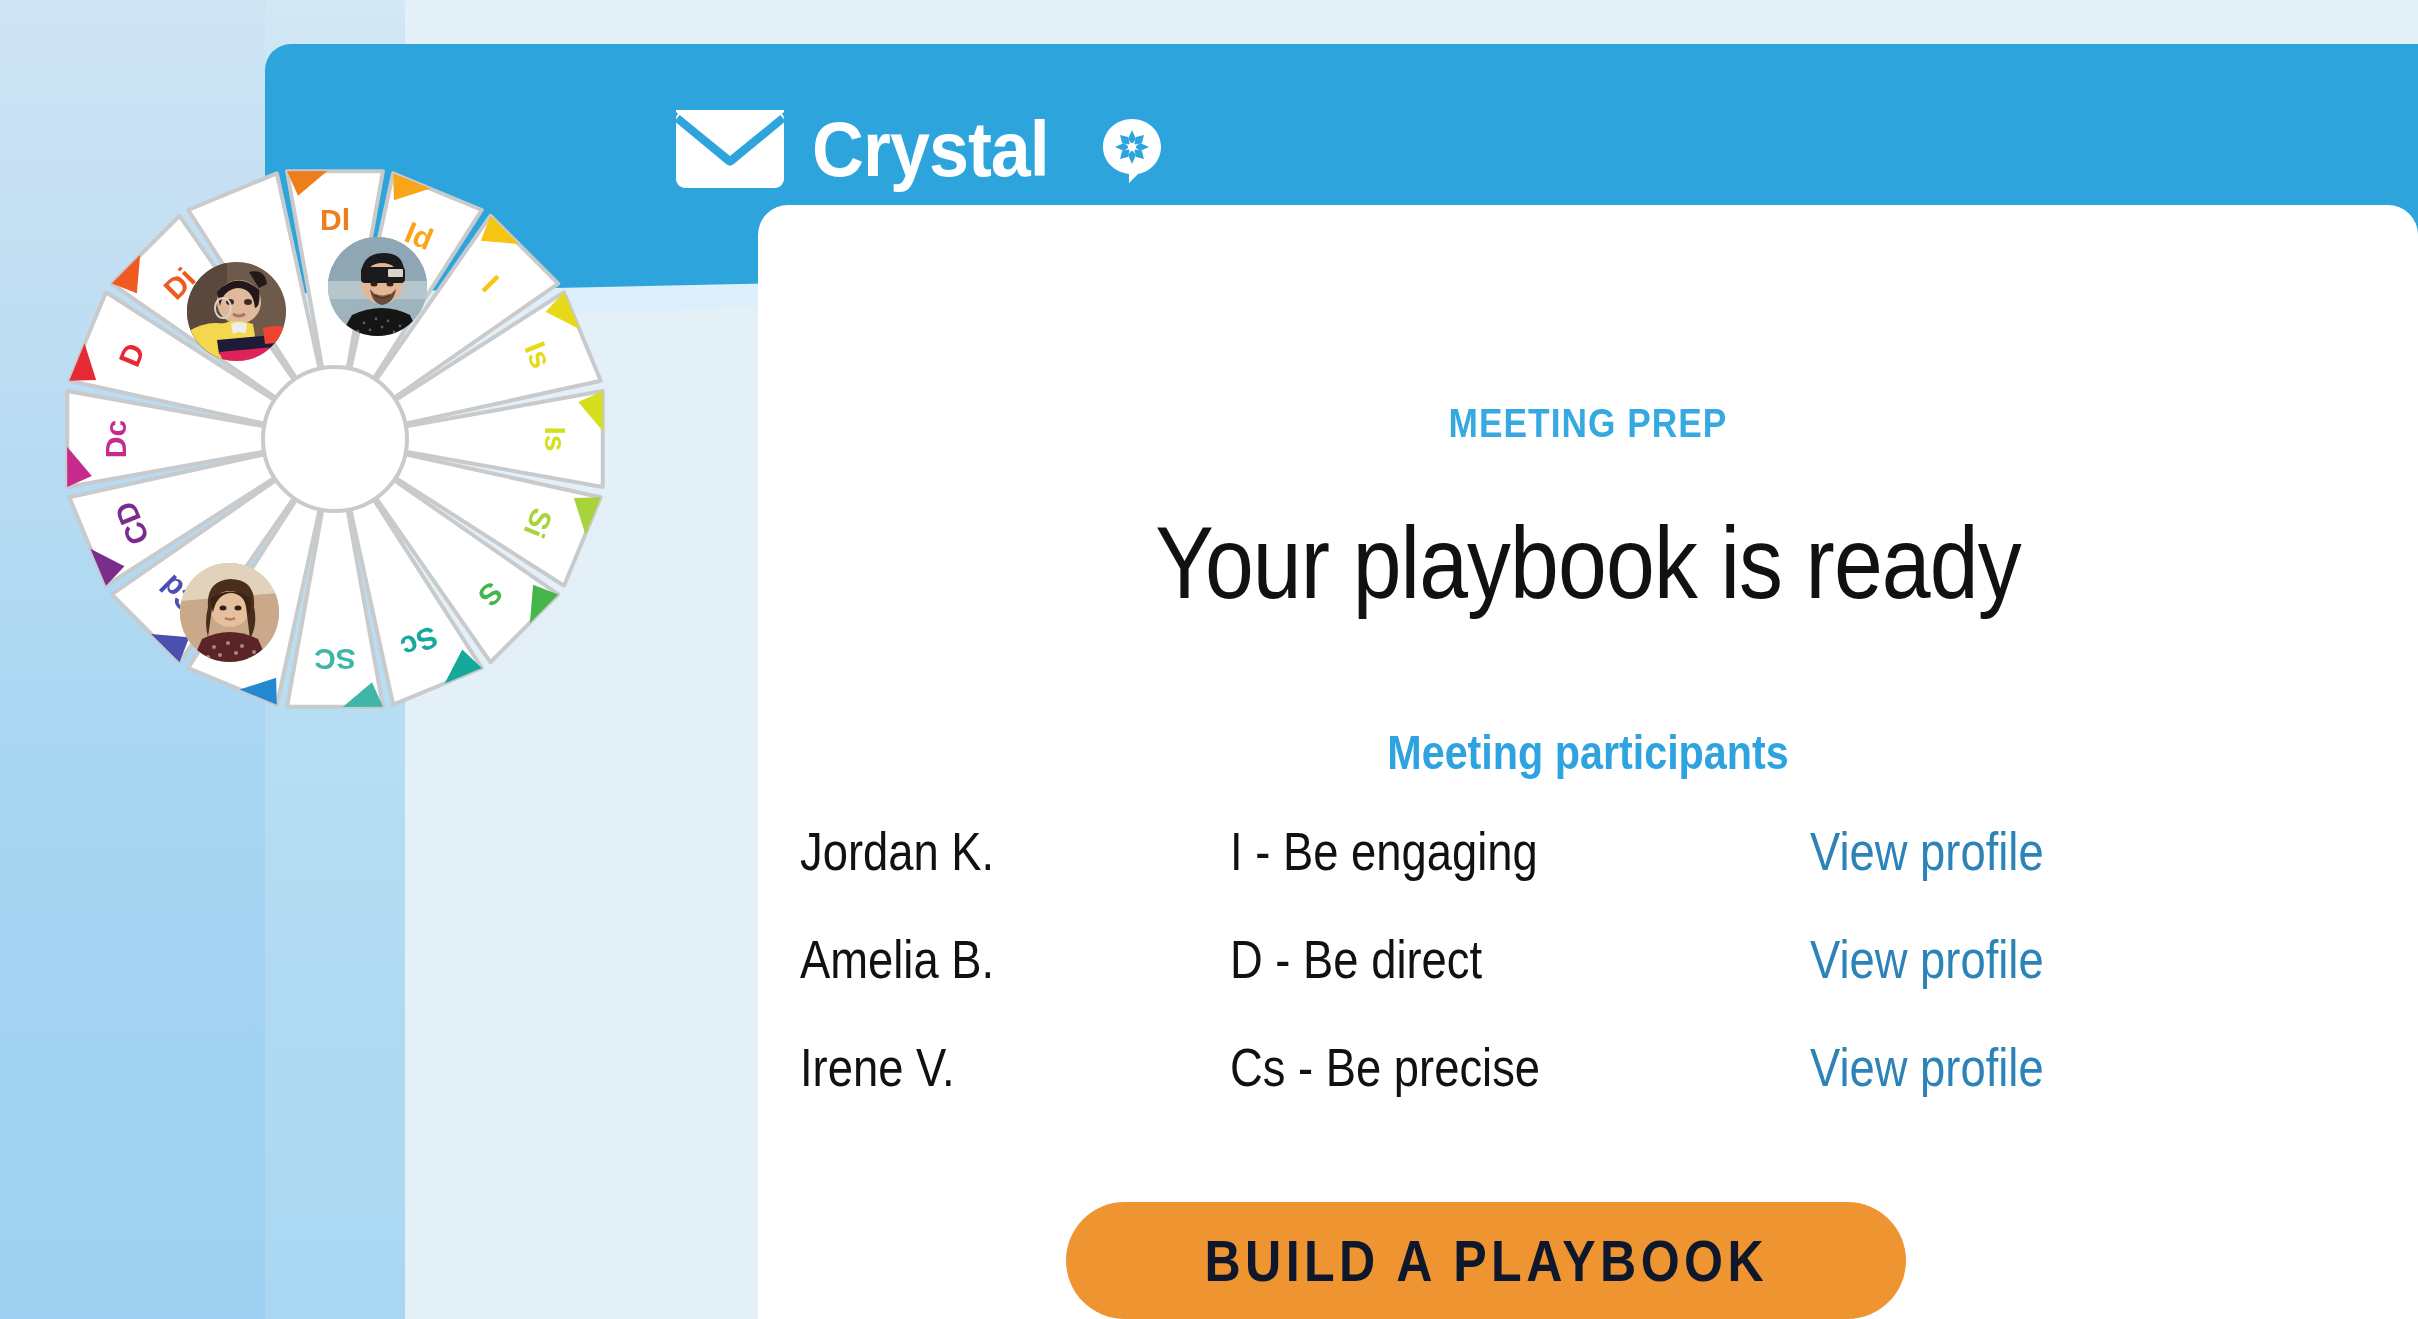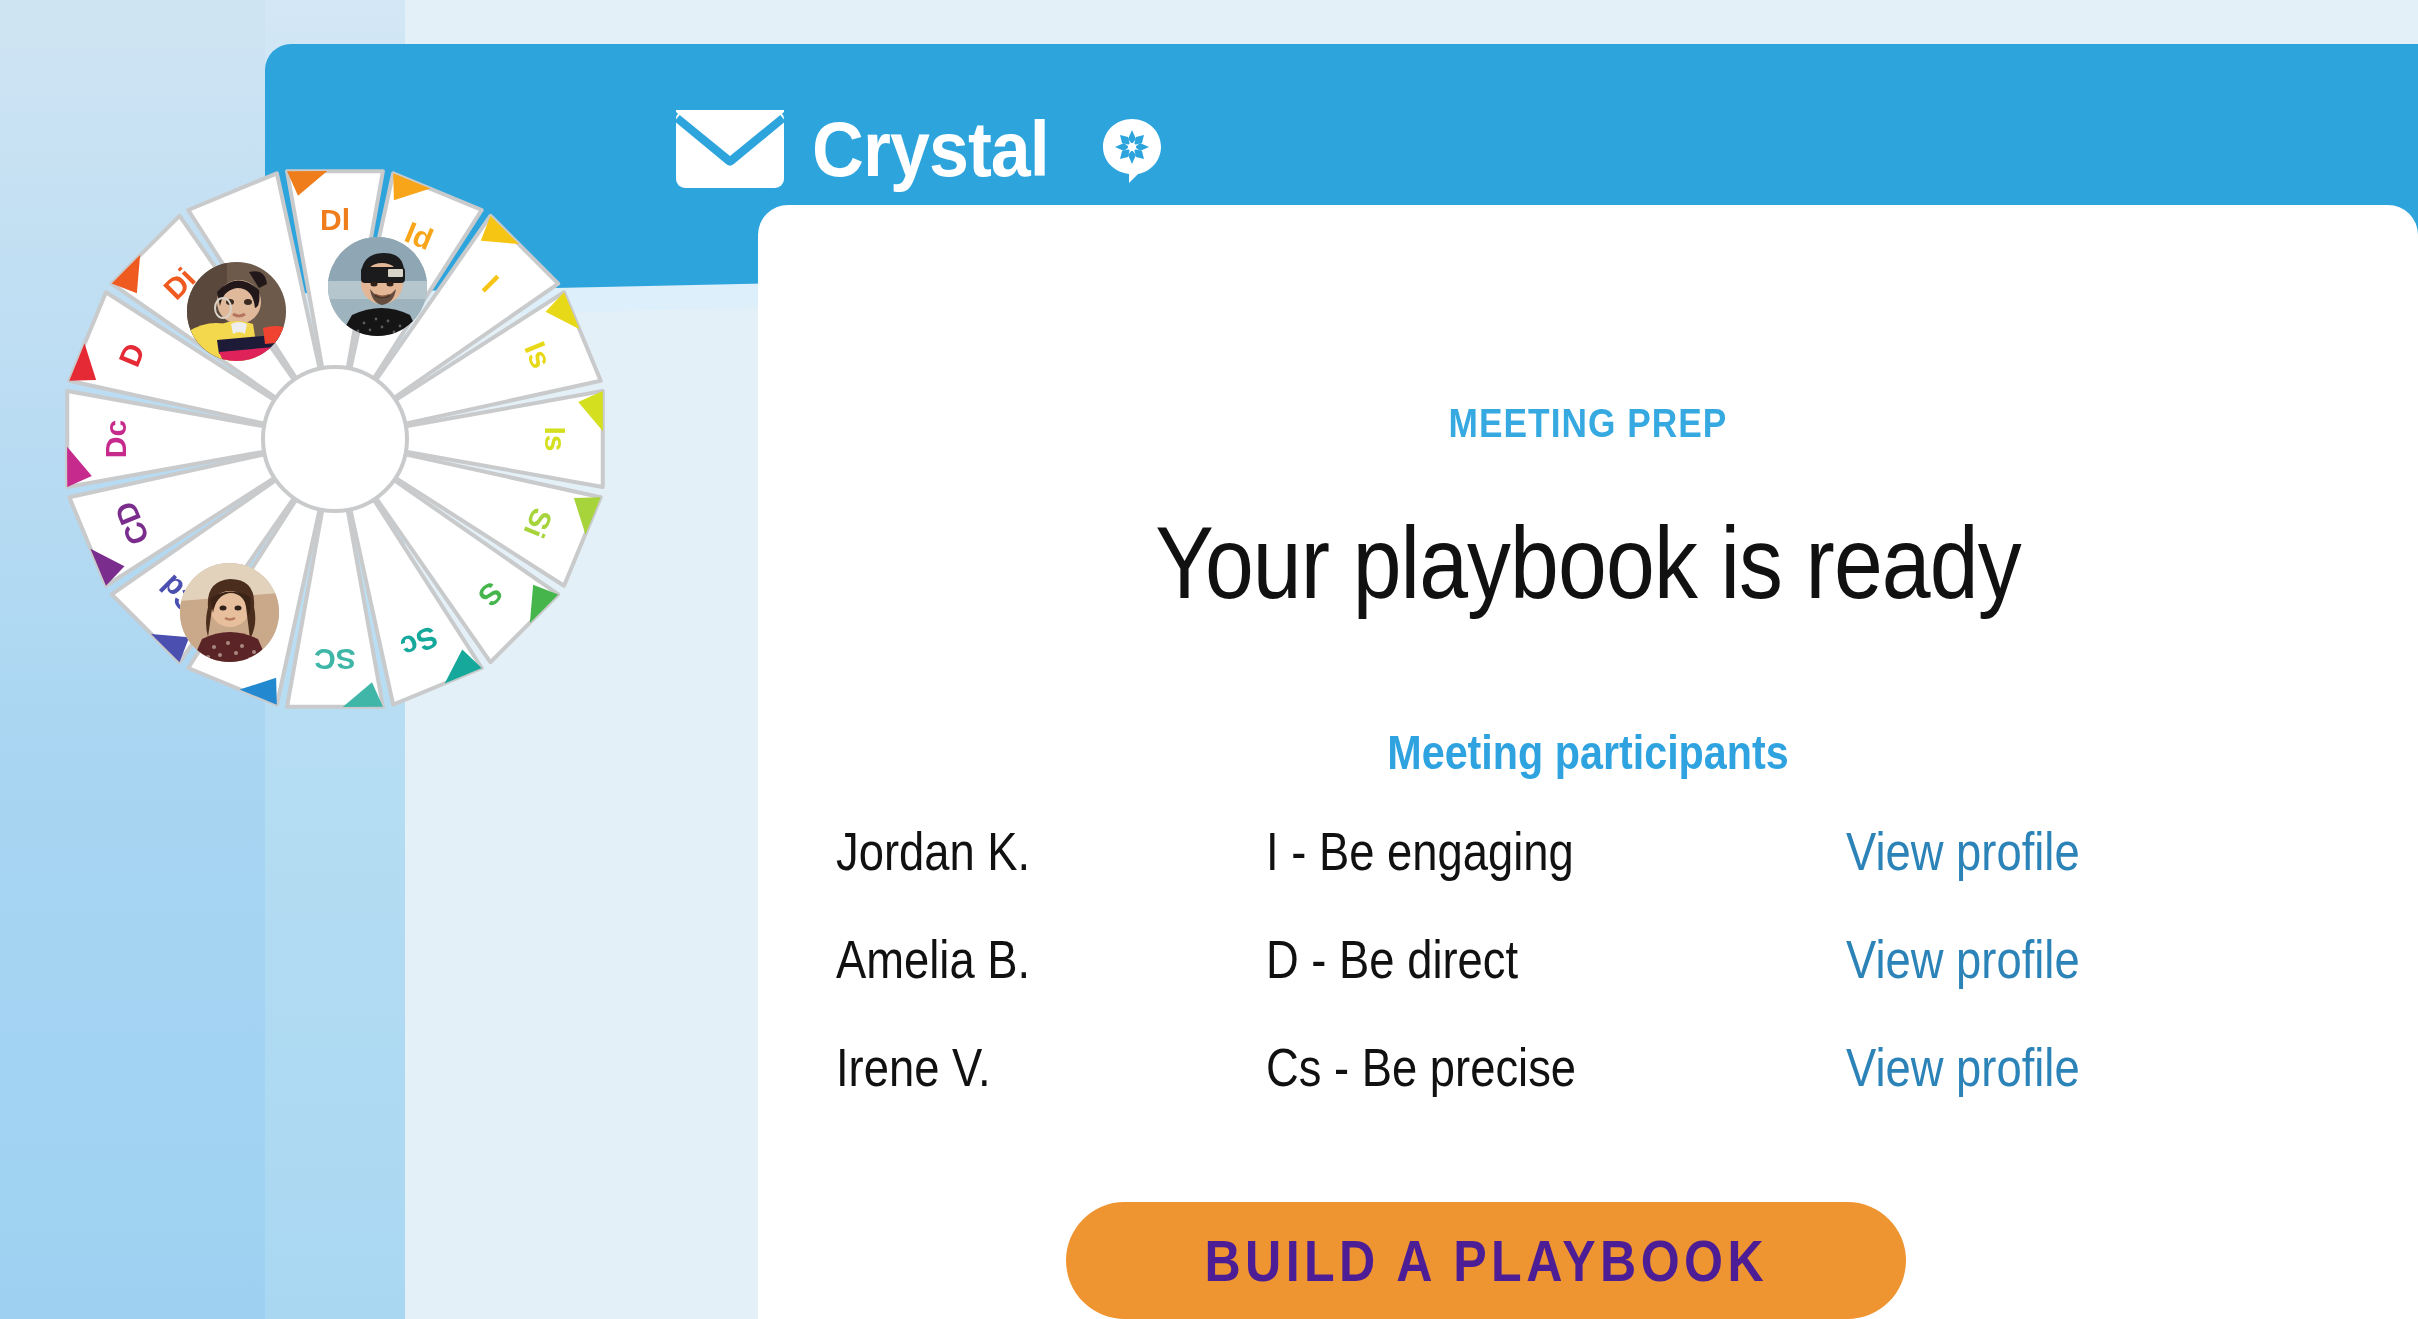--- a/index.html
+++ b/index.html
@@ -45,28 +45,28 @@
     color:#36a9e1;font-size:41px;font-weight:700;letter-spacing:1.2px;
     transform:scaleX(.86);transform-origin:center;}
   .headline{position:absolute;left:758px;top:505px;width:1660px;text-align:center;
     color:#111111;font-size:102px;font-weight:400;letter-spacing:-1px;
     transform:scaleX(.86);transform-origin:center;}
   .sub{position:absolute;left:758px;top:725px;width:1660px;text-align:center;
     color:#2fa3e0;font-size:48px;font-weight:700;
     transform:scaleX(.86);transform-origin:center;}
 
   .ptable{position:absolute;left:800px;top:820px;width:1580px;}
-  .prow{display:flex;align-items:baseline;height:108px;margin-left:36px;}
+  .prow{display:flex;align-items:baseline;height:108px;}
   .c-name{width:430px;color:#111;font-size:54px;transform:scaleX(.84);transform-origin:left center;}
   .c-trait{width:580px;color:#111;font-size:54px;transform:scaleX(.84);transform-origin:left center;}
   .c-link{width:480px;color:#2c83b8;font-size:54px;transform:scaleX(.84);transform-origin:left center;cursor:pointer;}
 
   .cta{position:absolute;left:1066px;top:1202px;width:840px;height:117px;
     background:#ee9431;border-radius:60px;display:flex;align-items:center;justify-content:center;
-    color:#4c1d95;font-size:57px;font-weight:700;letter-spacing:5px;cursor:pointer;
+    color:#0f172a;font-size:57px;font-weight:700;letter-spacing:5px;cursor:pointer;
     box-sizing:border-box;}
   .cta span{transform:scaleX(.88);transform-origin:center;}
 
   
   .wheel{position:absolute;left:35px;top:139px;width:600px;height:600px;}
   .wheel svg{display:block;}
   .avatar{position:absolute;border-radius:50%;overflow:hidden;background:#cfcfcf;}
   .avatar svg{display:block;}
 </style>
 </head>

